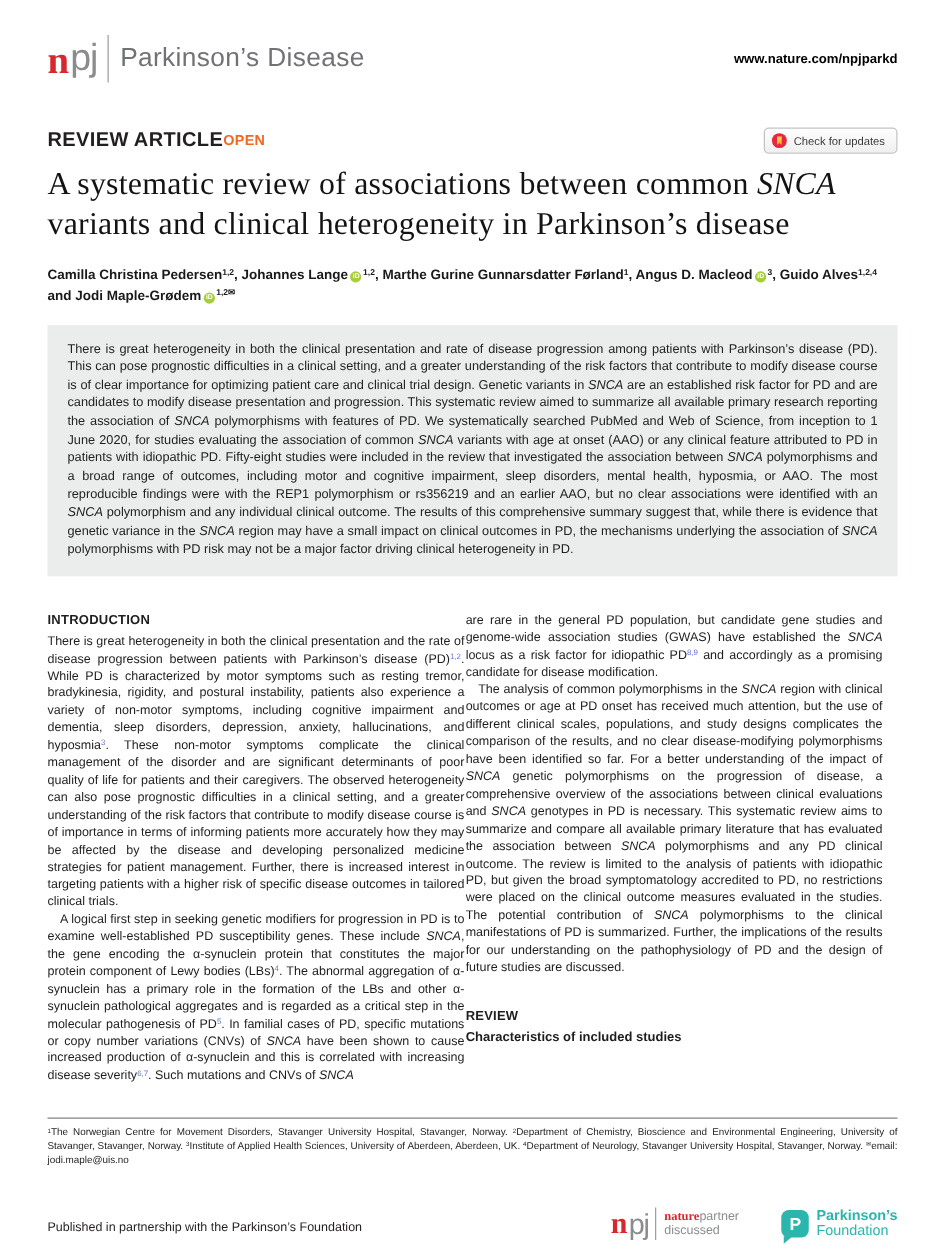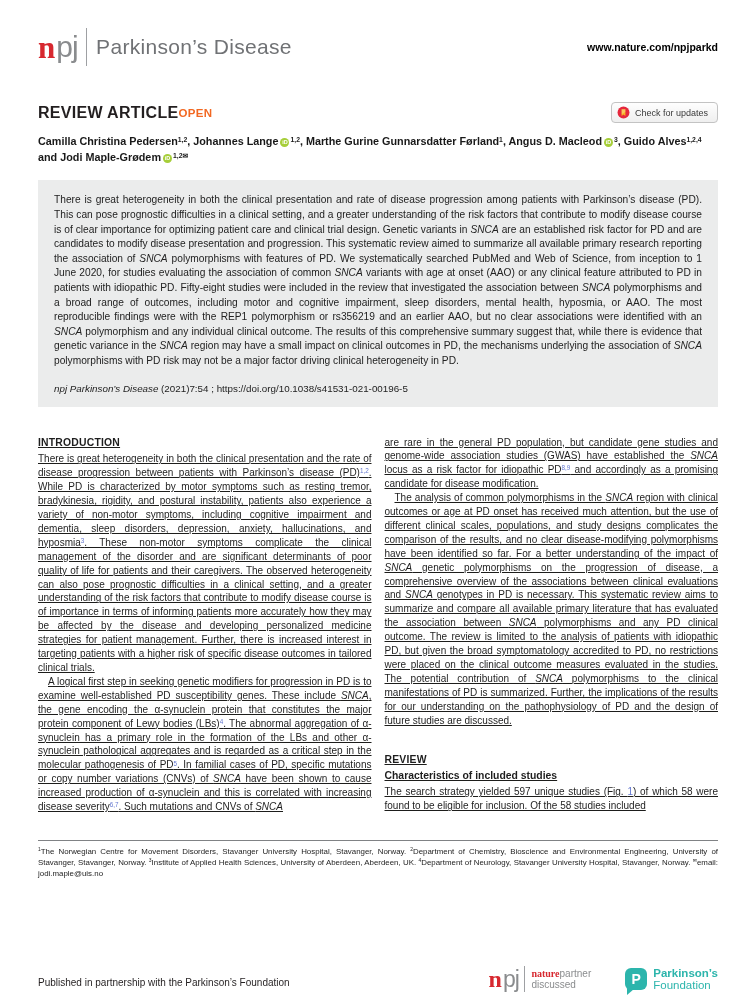--- a/index.html
+++ b/index.html
@@ -34,21 +34,21 @@
   .title{margin-top:8px;font-family:"Liberation Serif",serif;font-size:25.5px;line-height:1.26;color:#131313;font-weight:400;letter-spacing:0.2px;max-width:690px;}
   .title .rt-i{font-style:italic;}
   .authors{margin-top:10px;font-size:10.8px;font-weight:700;line-height:1.5;color:#191919;max-width:685px;}
 
   
   .abstract{margin-top:15px;background:var(--abstract-bg);padding:13px 16px 13px 16px;}
   .abstract-text{font-size:10.2px;line-height:14.6px;text-align:justify;color:#222;}
   .citation{margin-top:14px;font-size:9.8px;color:#222;}
 
   
-  .cols{margin-top:29px;display:flex;gap:13px;min-height:398px;text-decoration:underline;}
+  .cols{margin-top:29px;display:flex;gap:1px;min-height:398px;}
   .col{width:333.5px;font-size:10px;line-height:13.9px;text-align:justify;color:#1e1e1e;}
   .h-section{font-weight:700;font-size:10.4px;margin:0 0 3px 0;letter-spacing:0.2px;}
   .h-sub{font-weight:700;font-size:10.4px;margin:0 0 2px 0;}
   .para{margin:0;}
   .para.indent{text-indent:10px;}
   .results-block{margin-top:25px;}
 
   
   .rt-i{font-style:italic;}
   .rt-sup{font-size:0.63em;line-height:0;position:relative;top:-0.45em;}
@@ -101,41 +101,40 @@
           <svg width="13" height="13" viewBox="0 0 24 24">
               <circle cx="12" cy="12" r="11" fill="#e6273c"></circle>
               <path d="M8.5 6h7v12.5l-3.5-3-3.5 3z" fill="#f8b323"></path>
               <path d="M8.5 6h7v5l-7 4z" fill="#fff" opacity="0.25"></path>
             </svg>
         </span>
         <span>Check for updates</span>
       </span>
     </div>
 
+    <h1 class="title">A systematic review of associations between common <span class="rt-i">SNCA</span> variants and clinical heterogeneity in Parkinson’s disease</h1>
 
     <div class="authors">Camilla Christina Pedersen<span class="rt-sup">1,2</span>, Johannes Lange<span class="rt-orcid">iD</span><span class="rt-sup">1,2</span>, Marthe Gurine Gunnarsdatter Førland<span class="rt-sup">1</span>, Angus D. Macleod<span class="rt-orcid">iD</span><span class="rt-sup">3</span>, Guido Alves<span class="rt-sup">1,2,4</span> and Jodi Maple-Grødem<span class="rt-orcid">iD</span><span class="rt-sup">1,2</span><span class="rt-sup">✉</span></div>
 
     <div class="abstract">
       <div class="abstract-text">There is great heterogeneity in both the clinical presentation and rate of disease progression among patients with Parkinson’s disease (PD). This can pose prognostic difficulties in a clinical setting, and a greater understanding of the risk factors that contribute to modify disease course is of clear importance for optimizing patient care and clinical trial design. Genetic variants in <span class="rt-i">SNCA</span> are an established risk factor for PD and are candidates to modify disease presentation and progression. This systematic review aimed to summarize all available primary research reporting the association of <span class="rt-i">SNCA</span> polymorphisms with features of PD. We systematically searched PubMed and Web of Science, from inception to 1 June 2020, for studies evaluating the association of common <span class="rt-i">SNCA</span> variants with age at onset (AAO) or any clinical feature attributed to PD in patients with idiopathic PD. Fifty-eight studies were included in the review that investigated the association between <span class="rt-i">SNCA</span> polymorphisms and a broad range of outcomes, including motor and cognitive impairment, sleep disorders, mental health, hyposmia, or AAO. The most reproducible findings were with the REP1 polymorphism or rs356219 and an earlier AAO, but no clear associations were identified with an <span class="rt-i">SNCA</span> polymorphism and any individual clinical outcome. The results of this comprehensive summary suggest that, while there is evidence that genetic variance in the <span class="rt-i">SNCA</span> region may have a small impact on clinical outcomes in PD, the mechanisms underlying the association of <span class="rt-i">SNCA</span> polymorphisms with PD risk may not be a major factor driving clinical heterogeneity in PD.</div>
-      <div class="citation"><span class="rt-i">npj Parkinson’s Disease</span> (2021)7:54 ; https://doi.org/10.1038/s41531-021-00196-5</div>
     </div>
 
     <div class="cols">
       <div class="col">
         <div class="h-section">INTRODUCTION</div>
         <p class="para">There is great heterogeneity in both the clinical presentation and the rate of disease progression between patients with Parkinson’s disease (PD)<span class="rt-supb">1,2</span>. While PD is characterized by motor symptoms such as resting tremor, bradykinesia, rigidity, and postural instability, patients also experience a variety of non-motor symptoms, including cognitive impairment and dementia, sleep disorders, depression, anxiety, hallucinations, and hyposmia<span class="rt-supb">3</span>. These non-motor symptoms complicate the clinical management of the disorder and are significant determinants of poor quality of life for patients and their caregivers. The observed heterogeneity can also pose prognostic difficulties in a clinical setting, and a greater understanding of the risk factors that contribute to modify disease course is of importance in terms of informing patients more accurately how they may be affected by the disease and developing personalized medicine strategies for patient management. Further, there is increased interest in targeting patients with a higher risk of specific disease outcomes in tailored clinical trials.</p>
         <p class="para indent">A logical first step in seeking genetic modifiers for progression in PD is to examine well-established PD susceptibility genes. These include <span class="rt-i">SNCA</span>, the gene encoding the α-synuclein protein that constitutes the major protein component of Lewy bodies (LBs)<span class="rt-supb">4</span>. The abnormal aggregation of α-synuclein has a primary role in the formation of the LBs and other α-synuclein pathological aggregates and is regarded as a critical step in the molecular pathogenesis of PD<span class="rt-supb">5</span>. In familial cases of PD, specific mutations or copy number variations (CNVs) of <span class="rt-i">SNCA</span> have been shown to cause increased production of α-synuclein and this is correlated with increasing disease severity<span class="rt-supb">6,7</span>. Such mutations and CNVs of <span class="rt-i">SNCA</span></p>
       </div>
       <div class="col">
         <p class="para">are rare in the general PD population, but candidate gene studies and genome-wide association studies (GWAS) have established the <span class="rt-i">SNCA</span> locus as a risk factor for idiopathic PD<span class="rt-supb">8,9</span> and accordingly as a promising candidate for disease modification.</p>
         <p class="para indent">The analysis of common polymorphisms in the <span class="rt-i">SNCA</span> region with clinical outcomes or age at PD onset has received much attention, but the use of different clinical scales, populations, and study designs complicates the comparison of the results, and no clear disease-modifying polymorphisms have been identified so far. For a better understanding of the impact of <span class="rt-i">SNCA</span> genetic polymorphisms on the progression of disease, a comprehensive overview of the associations between clinical evaluations and <span class="rt-i">SNCA</span> genotypes in PD is necessary. This systematic review aims to summarize and compare all available primary literature that has evaluated the association between <span class="rt-i">SNCA</span> polymorphisms and any PD clinical outcome. The review is limited to the analysis of patients with idiopathic PD, but given the broad symptomatology accredited to PD, no restrictions were placed on the clinical outcome measures evaluated in the studies. The potential contribution of <span class="rt-i">SNCA</span> polymorphisms to the clinical manifestations of PD is summarized. Further, the implications of the results for our understanding on the pathophysiology of PD and the design of future studies are discussed.</p>
         <div class="results-block">
           <div class="h-section">REVIEW</div>
           <div class="h-sub">Characteristics of included studies</div>
-          <p class="para">The search strategy yielded 597 unique studies (Fig. <span class="rt-link">1</span>) of which 58 were found to be eligible for inclusion. Of the 58 studies included</p>
         </div>
       </div>
     </div>
 
     <div class="rule"></div>
 
     <div class="footnotes"><span class="rt-sup">1</span>The Norwegian Centre for Movement Disorders, Stavanger University Hospital, Stavanger, Norway. <span class="rt-sup">2</span>Department of Chemistry, Bioscience and Environmental Engineering, University of Stavanger, Stavanger, Norway. <span class="rt-sup">3</span>Institute of Applied Health Sciences, University of Aberdeen, Aberdeen, UK. <span class="rt-sup">4</span>Department of Neurology, Stavanger University Hospital, Stavanger, Norway. <span class="rt-sup">✉</span>email: jodi.maple@uis.no</div>
   </div>
 
   <div class="footer">

